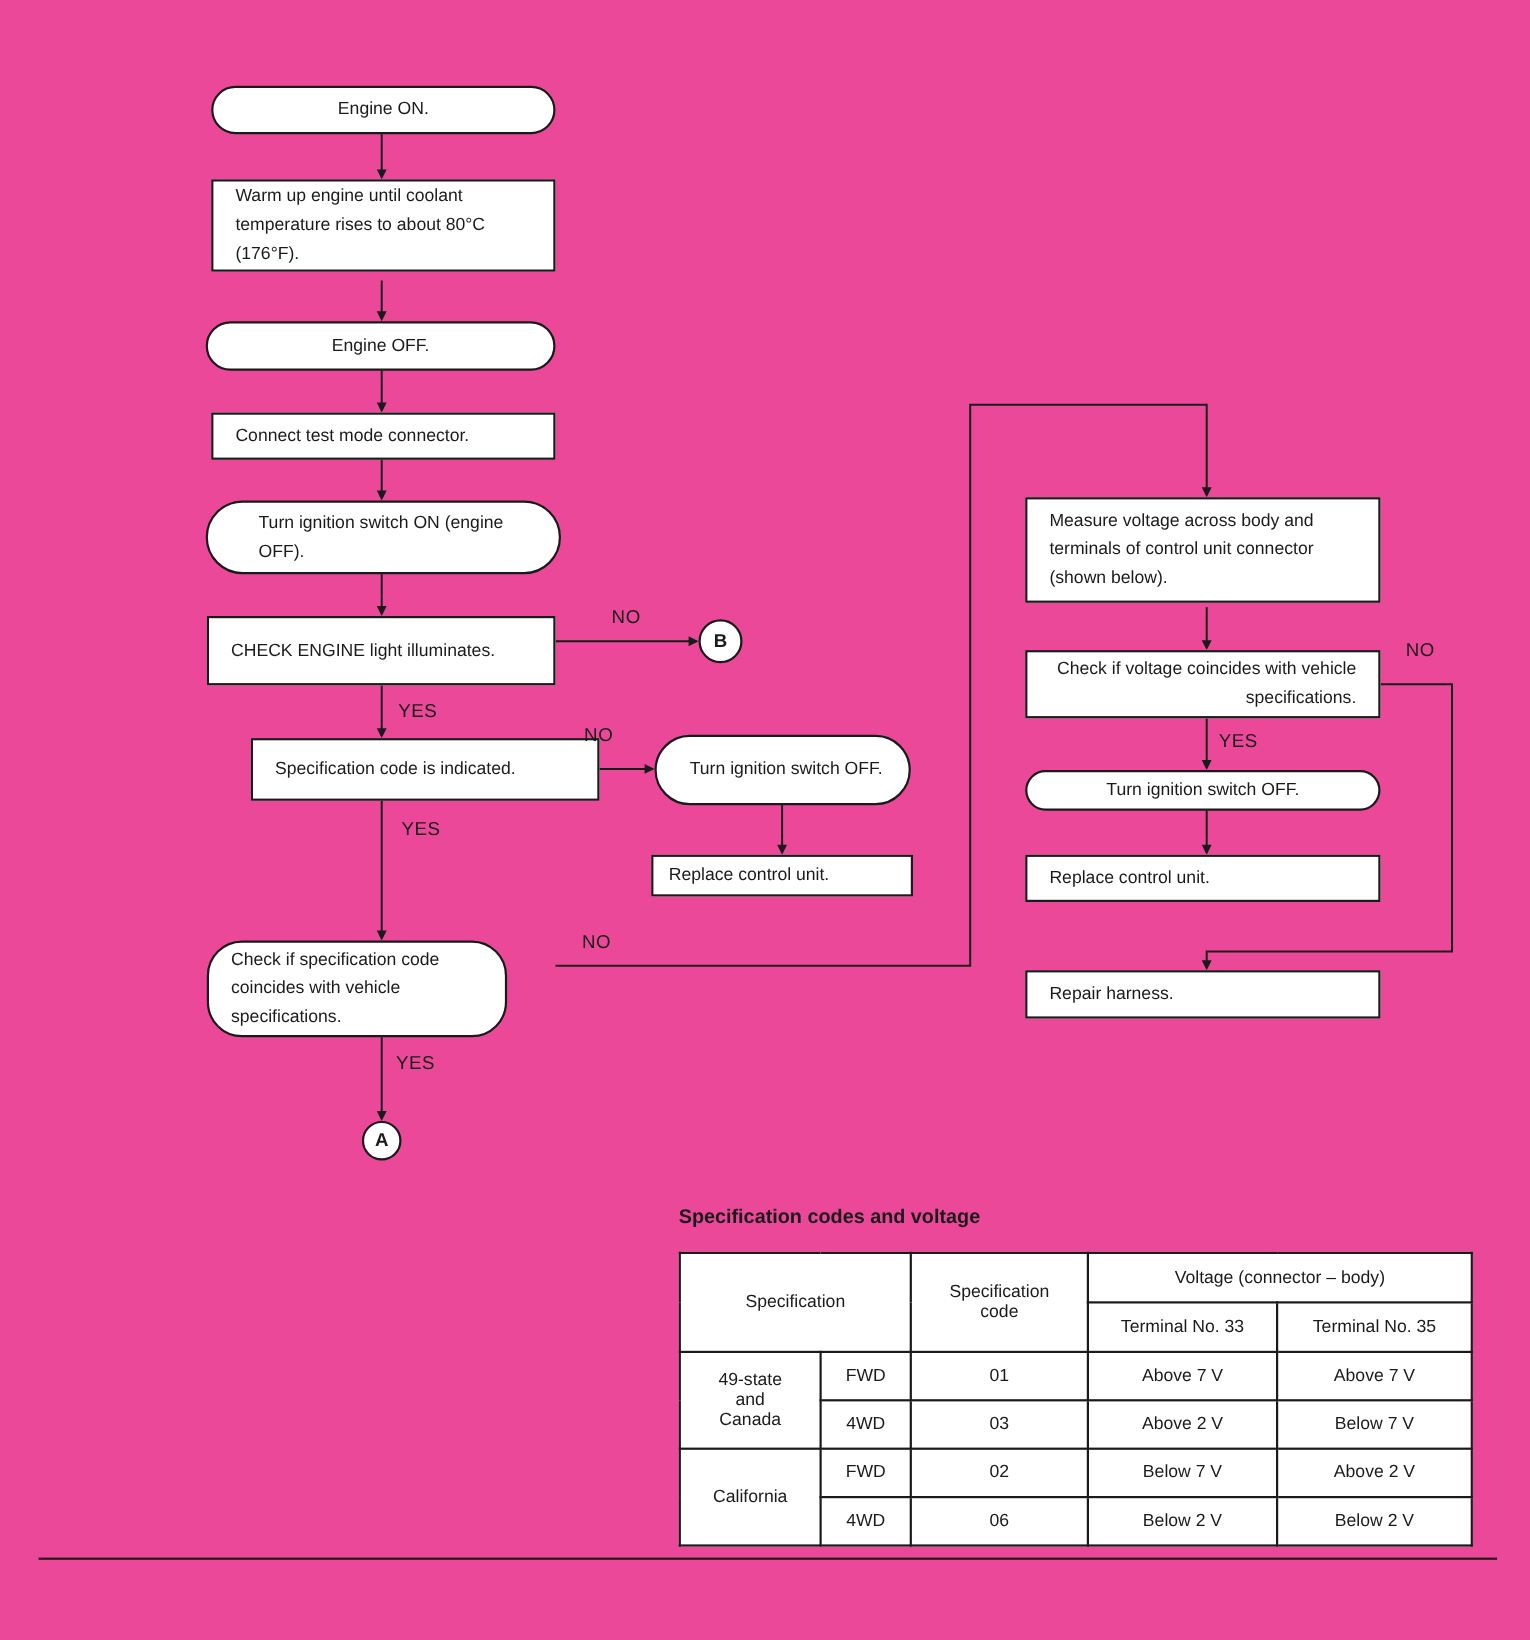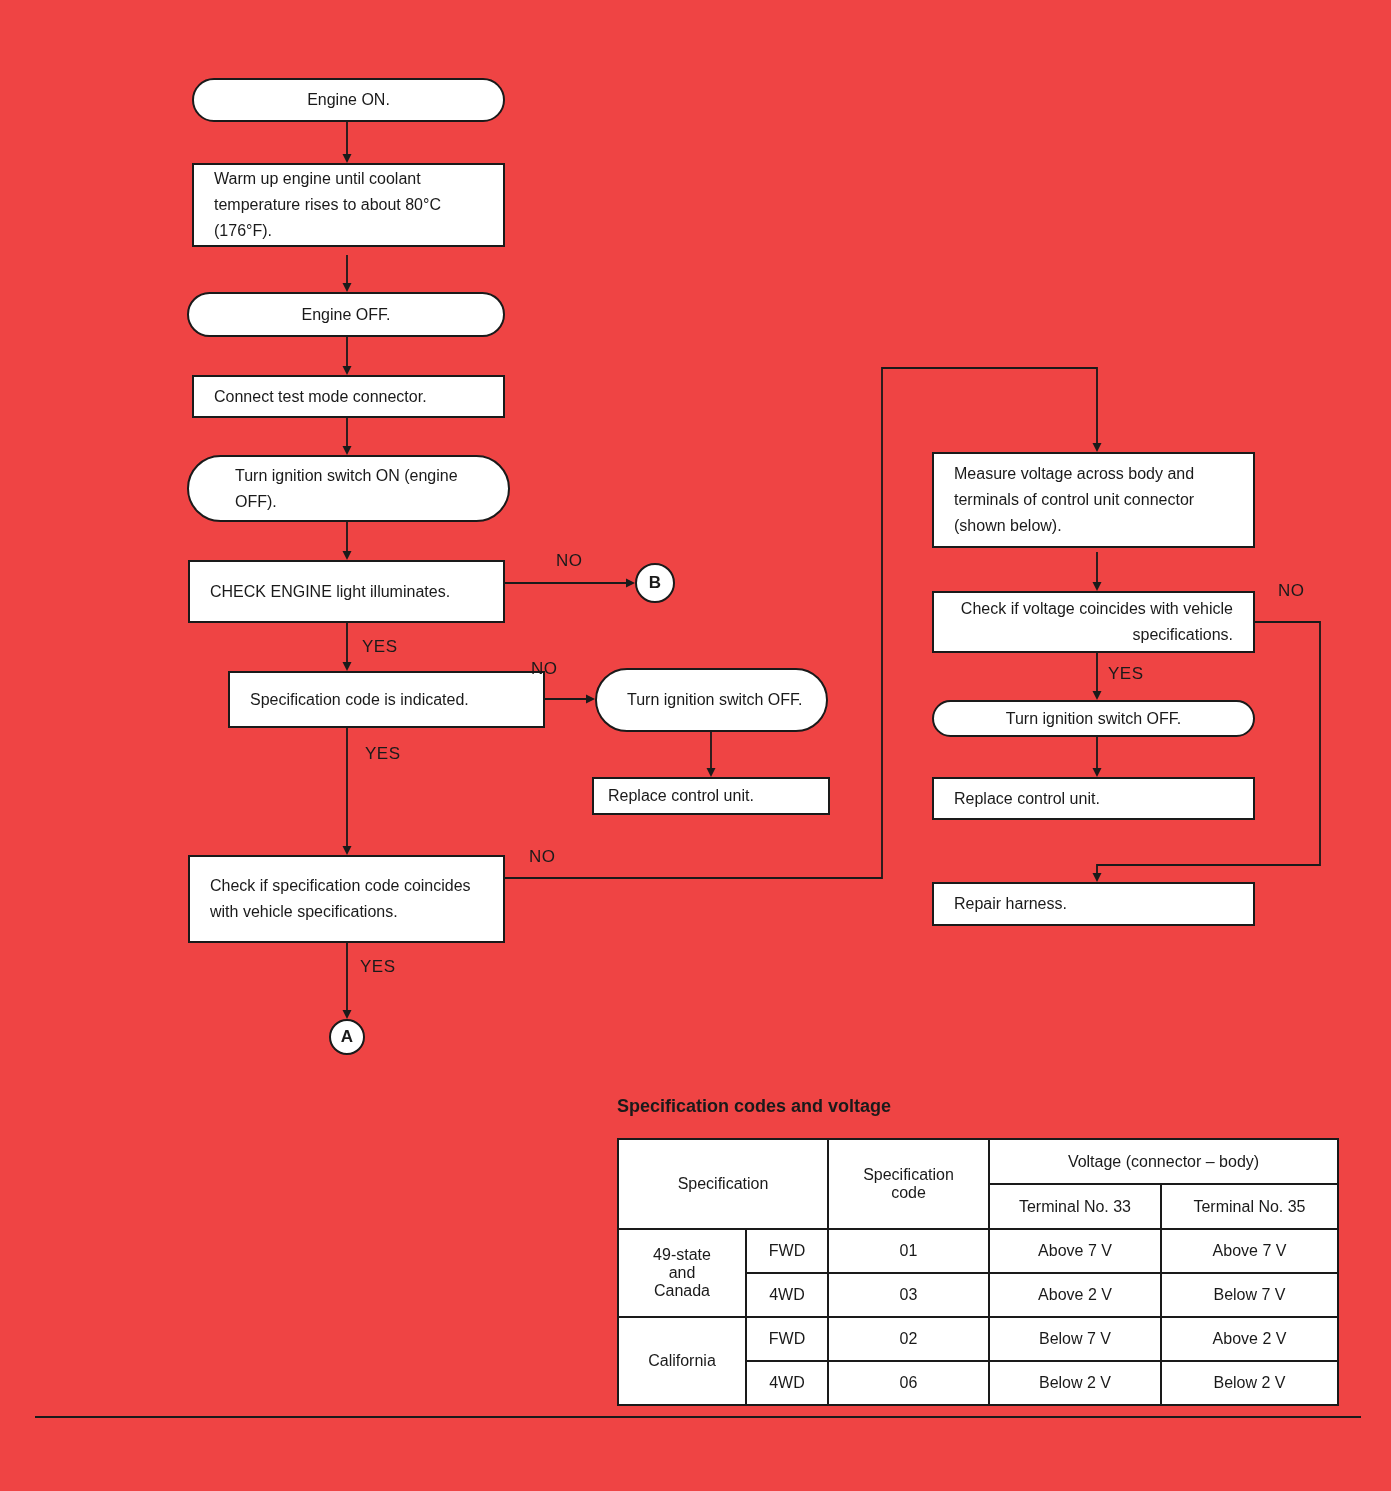--- a/index.html
+++ b/index.html
@@ -1,20 +1,20 @@
 <!DOCTYPE html>
 <html><head>
 <meta charset="utf-8">
 <style>
   html, body { margin: 0; padding: 0; background: #ffffff; }
   .page {
     position: relative;
     width: 1391px;
     height: 1491px;
-    background: #ef4444;
+    background: #ec4899;
     font-family: "Liberation Sans", sans-serif;
     color: #1a1a1a;
   }
   .wires { position: absolute; left: 0; top: 0; }
   .node {
     position: absolute;
     box-sizing: border-box;
     border: 2px solid #1a1a1a;
     background: #ffffff;
     display: flex;
@@ -128,21 +128,21 @@
   <div class="node oval center" style="left:187px;top:292px;width:318px;height:45px;">Engine OFF.</div>
 
   <div class="node" style="left:192px;top:375px;width:313px;height:43px;">Connect test mode connector.</div>
 
   <div class="node oval" style="left:187px;top:455px;width:323px;height:67px;padding-left:46px;">Turn ignition switch ON (engine OFF).</div>
 
   <div class="node" style="left:188px;top:560px;width:317px;height:63px;">CHECK ENGINE light illuminates.</div>
 
   <div class="node" style="left:188px;top:671px;width:317px;height:57px;margin-left:40px;">Specification code is indicated.</div>
 
-  <div class="node" style="left:188px;top:855px;width:317px;height:88px;">Check if specification code coincides with vehicle specifications.</div>
+  <div class="node" style="left:188px;top:855px;width:273px;height:88px;border-radius:32px;">Check if specification code coincides with vehicle specifications.</div>
 
   <div class="connector-circle" style="left:329px;top:1019px;width:36px;height:36px;">A</div>
 
   <div class="connector-circle" style="left:635px;top:563px;width:40px;height:40px;">B</div>
 
   <div class="node oval" style="left:595px;top:668px;width:233px;height:64px;padding-left:30px;padding-right:18px;">Turn ignition switch OFF.</div>
 
   <div class="node" style="left:592px;top:777px;width:238px;height:38px;padding-left:14px;">Replace control unit.</div>
 
   <div class="node" style="left:932px;top:452px;width:323px;height:96px;">Measure voltage across body and terminals of control unit connector (shown below).</div>

